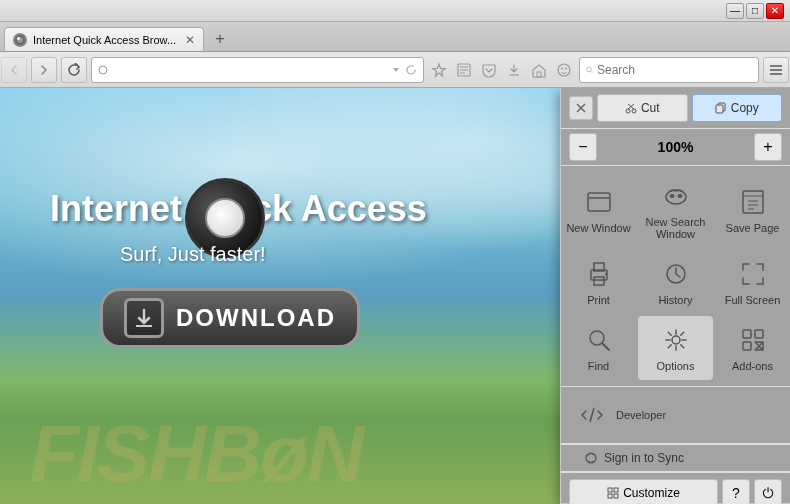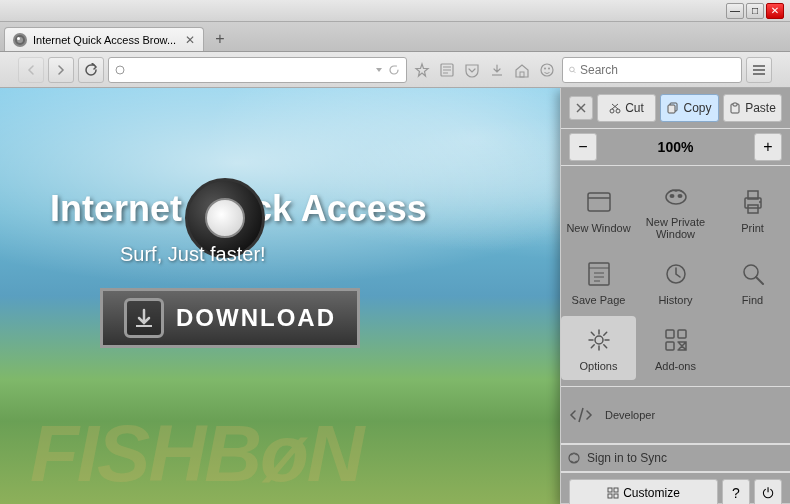--- a/index.html
+++ b/index.html
@@ -50,21 +50,21 @@
     .tab-title { flex: 1; overflow: hidden; white-space: nowrap; text-overflow: ellipsis; font-size: 11px; }
     .tab-close { font-size: 12px; cursor: pointer; color: #666; }
     .new-tab { margin-left: 4px; width: 24px; height: 24px; background: transparent; border: none; font-size: 16px; cursor: pointer; color: #555; display: flex; align-items: center; justify-content: center; }
 
     .toolbar {
       height: 36px;
       background: linear-gradient(to bottom, #e8e8e8, #d8d8d8);
       border-bottom: 1px solid #aaa;
       display: flex;
       align-items: center;
-      padding: 0 18px;
+      padding: 0 1px;
       gap: 4px;
     }
     .nav-btn {
       width: 26px; height: 26px;
       display: flex; align-items: center; justify-content: center;
       background: linear-gradient(to bottom, #f0f0f0, #ddd);
       border: 1px solid #bbb;
       border-radius: 3px;
       cursor: pointer;
       font-size: 14px;
@@ -156,21 +156,21 @@
       text-shadow: 1px 1px 3px rgba(0,0,0,0.5);
     }
     .download-btn {
       position: absolute;
       top: 200px;
       left: 100px;
       width: 260px;
       height: 60px;
       background: linear-gradient(to bottom, #666, #333);
       border: 3px solid #999;
-      border-radius: 0;
+      border-radius: 20px;
       display: flex;
       align-items: center;
       justify-content: center;
       gap: 12px;
       cursor: pointer;
     }
     .download-text {
       font-size: 24px;
       font-weight: bold;
       color: white;
@@ -305,21 +305,21 @@
       text-align: center;
     }
 
     .menu-bottom {
       margin-top: auto;
       border-top: 1px solid #ddd;
     }
     .menu-bottom-row {
       display: flex;
       align-items: center;
-      padding: 6px 6px;
+      padding: 6px 23px;
       cursor: pointer;
       font-size: 12px;
       color: #333;
       gap: 6px;
       text-align: right;
     }
     .menu-bottom-divider { height: 1px; background: #ddd; }
 
     .menu-footer {
       display: flex;
@@ -500,27 +500,20 @@
           </svg>
         <span>Cut</span>
       </div>
       <div class="clipboard-btn active">
         <svg width="12" height="12" viewBox="0 0 12 12">
             <rect x="3" y="1" width="7" height="8" rx="1" fill="none" stroke="#555" stroke-width="1"></rect>
             <rect x="1" y="3" width="7" height="8" rx="1" fill="#e8e8e8" stroke="#555" stroke-width="1"></rect>
           </svg>
         <span>Copy</span>
       </div>
-      <div class="clipboard-btn">
-        <svg width="12" height="12" viewBox="0 0 12 12">
-            <rect x="2" y="2" width="8" height="9" rx="1" fill="none" stroke="#555" stroke-width="1"></rect>
-            <rect x="4" y="1" width="4" height="3" rx="1" fill="#e8e8e8" stroke="#555" stroke-width="1"></rect>
-          </svg>
-        <span>Paste</span>
-      </div>
     </div>
 
     <div class="zoom-row">
       <div class="zoom-btn">−</div>
       <div class="zoom-value">100%</div>
       <div class="zoom-btn">+</div>
     </div>
 
     <div class="menu-grid">
 
@@ -536,58 +529,69 @@
 
       <div class="menu-item">
         <div class="menu-item-icon">
           <svg width="28" height="28" viewBox="0 0 28 28">
               <ellipse cx="14" cy="15" rx="10" ry="7" fill="none" stroke="#555" stroke-width="1.5"></ellipse>
               <path d="M7 10 Q10 7 14 9 Q18 7 21 10" fill="none" stroke="#555" stroke-width="1.5"></path>
               <ellipse cx="10" cy="14" rx="2.5" ry="2" fill="#555"></ellipse>
               <ellipse cx="18" cy="14" rx="2.5" ry="2" fill="#555"></ellipse>
             </svg>
         </div>
-        <span class="menu-item-label">New Private Window</span>
-      </div>
-
-      <div class="menu-item">
-        <div class="menu-item-icon">
-          <svg width="28" height="28" viewBox="0 0 28 28">
-              <rect x="6" y="10" width="16" height="10" rx="1" fill="none" stroke="#555" stroke-width="1.5"></rect>
-              <rect x="9" y="3" width="10" height="8" fill="none" stroke="#555" stroke-width="1.5"></rect>
-              <rect x="9" y="17" width="10" height="8" fill="none" stroke="#555" stroke-width="1.5"></rect>
-              <circle cx="21" cy="14" r="1" fill="#555"></circle>
-            </svg>
-        </div>
-        <span class="menu-item-label">Print</span>
+        <span class="menu-item-label">New Search Window</span>
       </div>
 
       <div class="menu-item">
         <div class="menu-item-icon">
           <svg width="28" height="28" viewBox="0 0 28 28">
               <rect x="4" y="3" width="20" height="22" rx="1" fill="none" stroke="#555" stroke-width="1.5"></rect>
               <line x1="4" y1="8" x2="24" y2="8" stroke="#555" stroke-width="1"></line>
               <line x1="9" y1="13" x2="19" y2="13" stroke="#555" stroke-width="1"></line>
               <line x1="9" y1="17" x2="19" y2="17" stroke="#555" stroke-width="1"></line>
               <line x1="9" y1="21" x2="15" y2="21" stroke="#555" stroke-width="1"></line>
             </svg>
         </div>
         <span class="menu-item-label">Save Page</span>
       </div>
 
       <div class="menu-item">
         <div class="menu-item-icon">
           <svg width="28" height="28" viewBox="0 0 28 28">
+              <rect x="6" y="10" width="16" height="10" rx="1" fill="none" stroke="#555" stroke-width="1.5"></rect>
+              <rect x="9" y="3" width="10" height="8" fill="none" stroke="#555" stroke-width="1.5"></rect>
+              <rect x="9" y="17" width="10" height="8" fill="none" stroke="#555" stroke-width="1.5"></rect>
+              <circle cx="21" cy="14" r="1" fill="#555"></circle>
+            </svg>
+        </div>
+        <span class="menu-item-label">Print</span>
+      </div>
+
+      <div class="menu-item">
+        <div class="menu-item-icon">
+          <svg width="28" height="28" viewBox="0 0 28 28">
               <circle cx="14" cy="14" r="9" fill="none" stroke="#555" stroke-width="1.5"></circle>
               <polyline points="14,8 14,14 18,17" stroke="#555" stroke-width="1.5" fill="none" stroke-linecap="round"></polyline>
             </svg>
         </div>
         <span class="menu-item-label">History</span>
       </div>
 
+      <div class="menu-item">
+        <div class="menu-item-icon">
+          <svg width="28" height="28" viewBox="0 0 28 28">
+              <polyline points="4,10 4,4 10,4" fill="none" stroke="#555" stroke-width="1.5" stroke-linecap="round"></polyline>
+              <polyline points="18,4 24,4 24,10" fill="none" stroke="#555" stroke-width="1.5" stroke-linecap="round"></polyline>
+              <polyline points="24,18 24,24 18,24" fill="none" stroke="#555" stroke-width="1.5" stroke-linecap="round"></polyline>
+              <polyline points="10,24 4,24 4,18" fill="none" stroke="#555" stroke-width="1.5" stroke-linecap="round"></polyline>
+            </svg>
+        </div>
+        <span class="menu-item-label">Full Screen</span>
+      </div>
 
       <div class="menu-item">
         <div class="menu-item-icon">
           <svg width="28" height="28" viewBox="0 0 28 28">
               <circle cx="12" cy="12" r="7" fill="none" stroke="#555" stroke-width="1.5"></circle>
               <line x1="17" y1="17" x2="24" y2="24" stroke="#555" stroke-width="2" stroke-linecap="round"></line>
             </svg>
         </div>
         <span class="menu-item-label">Find</span>
       </div>
@@ -609,21 +613,21 @@
               <rect x="4" y="16" width="8" height="8" rx="1" fill="none" stroke="#555" stroke-width="1.5"></rect>
               <rect x="16" y="4" width="8" height="8" rx="1" fill="none" stroke="#555" stroke-width="1.5"></rect>
               <path d="M16 16 L24 16 L24 24 L16 24 M20 20 L17 17 M20 20 L23 17 M20 20 L17 23 M20 20 L23 23" stroke="#555" stroke-width="1.5" fill="none" stroke-linecap="round"></path>
             </svg>
         </div>
         <span class="menu-item-label">Add-ons</span>
       </div>
 
     </div>
 
-    <div style="padding: 4px 0; border-bottom: 1px solid #ddd;">
+    <div style="padding: 4px 11px; border-bottom: 1px solid #ddd;">
       <div class="menu-item" style="flex-direction: row; justify-content: flex-start; gap: 8px;">
         <div class="menu-item-icon">
           <svg width="24" height="24" viewBox="0 0 24 24">
               <path d="M6 8l-4 4 4 4" stroke="#555" stroke-width="1.5" fill="none" stroke-linecap="round"></path>
               <path d="M18 8l4 4-4 4" stroke="#555" stroke-width="1.5" fill="none" stroke-linecap="round"></path>
               <line x1="14" y1="5" x2="10" y2="19" stroke="#555" stroke-width="1.5"></line>
             </svg>
         </div>
         <span class="menu-item-label">Developer</span>
       </div>

